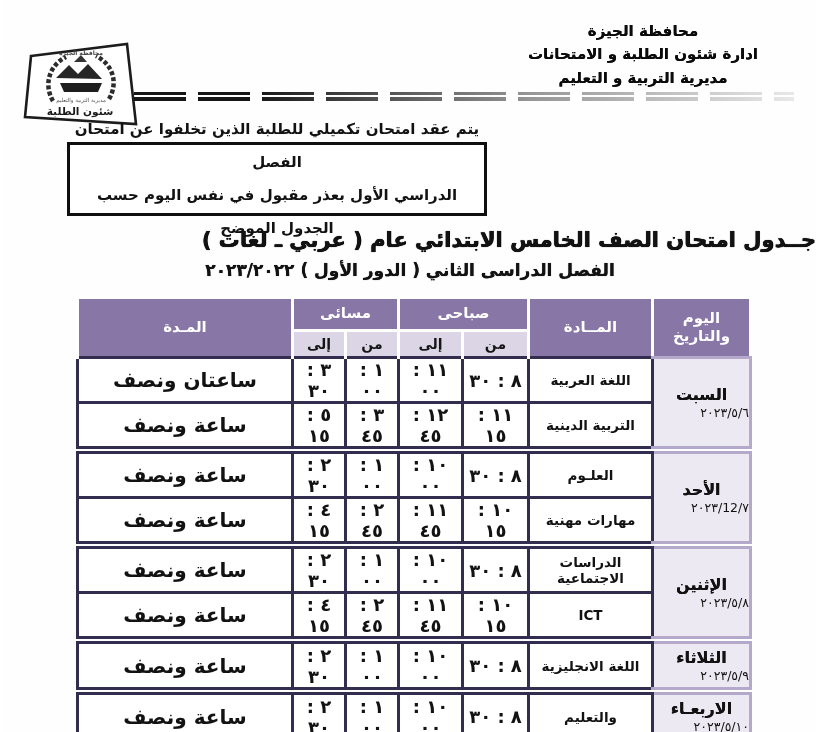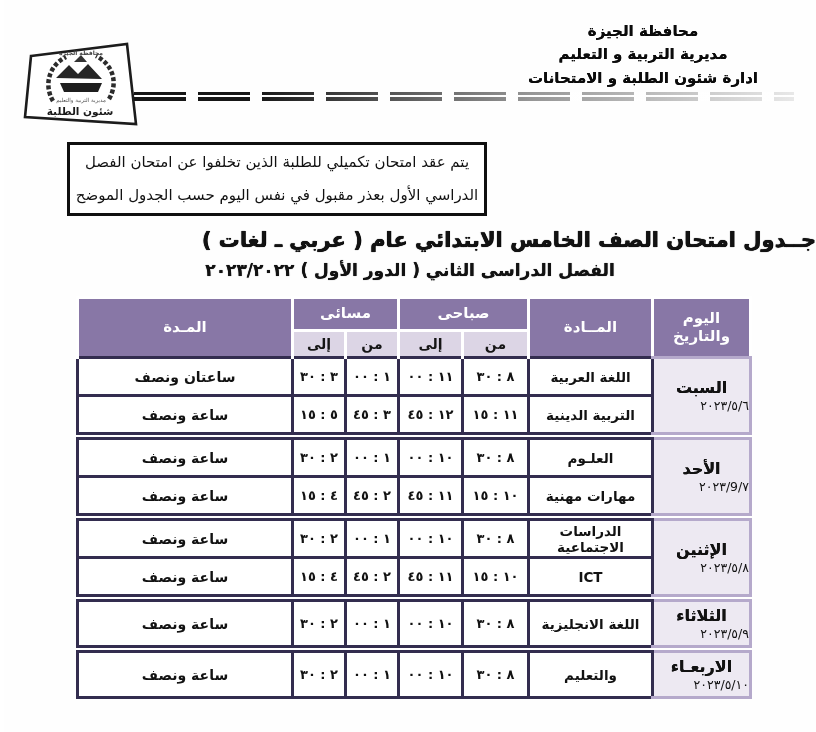--- a/index.html
+++ b/index.html
@@ -22,21 +22,21 @@
       -webkit-mask:repeating-linear-gradient(90deg,#000 0 52px, transparent 52px 64px);
       mask:repeating-linear-gradient(90deg,#000 0 52px, transparent 52px 64px); }
   .divider .fade { position:absolute; inset:0;
       background:linear-gradient(90deg, rgba(255,255,255,0) 0%, rgba(255,255,255,0) 18%,
                  rgba(255,255,255,.55) 60%, rgba(255,255,255,.9) 100%); }
 
   
   .notice { position:absolute; top:142px; left:63px; width:420px; height:74px;
             border:3px solid #0f0f0f; background:#fff; display:flex; flex-direction:column;
             justify-content:center; align-items:center; text-align:center;
-            font-size:15px; font-weight:normal; line-height:33px; }
+            font-size:15px; font-weight:bold; line-height:33px; }
 
   
   .title1 { position:absolute; top:228px; left:0; width:100%; text-align:right;
             font-size:21px; font-weight:bold; text-shadow:0 0 .9px #000, .5px 0 0 #000; }
   .title2 { position:absolute; top:260px; left:0; width:100%; text-align:center;
             font-size:17px; font-weight:bold; text-shadow:0 0 .7px #000; }
 
   
   .tbl-wrap { position:absolute; top:296px; left:75px; width:673px; }
   table.sched { width:673px; table-layout:fixed; border-collapse:collapse; }
@@ -46,38 +46,38 @@
   tr.h1 { height:33px; } tr.h2 { height:27px; }
   th.hp { background:#8877A6; color:#ffffff; border:3px solid #ffffff; border-bottom:none;
           font-size:15px; font-weight:bold; line-height:1.15; }
   th.hday { border-bottom:3px solid #B5A9CB; }
   th.hsub { background:#DCD5E5; color:#151515; border:3px solid #ffffff; border-bottom:none;
             font-size:14px; font-weight:bold; }
 
   
   td.c { border:3px solid #332D4F; background:#ffffff; font-weight:bold; }
   td.subj { font-size:13.5px; }
-  td.time { font-size:13px; direction:ltr; letter-spacing:1px; }
-  td.dur  { font-size:14px; }
+  td.time { font-size:18px; direction:ltr; letter-spacing:1px; }
+  td.dur  { font-size:20px; }
   td.day  { border:3px solid #B5A9CB; border-left:3px solid #332D4F; background:#EDE9F2; }
   td.day .dn { font-size:16px; font-weight:bold; line-height:1.25; text-shadow:0 0 .6px #000; }
   td.day .dd { font-size:12.5px; font-weight:normal; letter-spacing:.5px;text-align:right; }
   tr.r { height:38px; }
   tr.single { height:46px; }
   tbody.spacer td { border:none; height:5px; background:#ffffff; }
 </style>
 </head>
 <body>
 
 <div class="page">
 
   <div class="org">
     <div>محافظة الجيزة</div>
+    <div>ادارة شئون الطلبة و الامتحانات</div>
     <div>مديرية التربية و التعليم</div>
-    <div>ادارة شئون الطلبة و الامتحانات</div>
   </div>
 
   <div class="stamp">
     <svg width="122" height="100" viewBox="0 0 122 100">
       <polygon points="9,18 105,6 114,86 3,79" fill="#ffffff" stroke="#1c1c1c" stroke-width="2.6"></polygon>
       <path d="M31,63 C22,48 26,28 44,19" fill="none" stroke="#2c2c2c" stroke-width="4.5" stroke-dasharray="4 2.2"></path>
       <path d="M87,61 C96,46 92,27 74,18" fill="none" stroke="#2c2c2c" stroke-width="4.5" stroke-dasharray="4 2.2"></path>
       <path d="M34,40 L47,27 L56,36 L66,26 L80,41 Z" fill="#262626"></path>
       <path d="M38,45 h42 l-4,9 h-34 Z" fill="#1e1e1e"></path>
       <path d="M52,24 l7,-7 l6,7 Z" fill="#333333"></path>
@@ -155,21 +155,21 @@
       <tbody class="spacer">
           <tr>
             <td colspan="7"></td>
           </tr>
         </tbody>
 
       <tbody>
         <tr class="r">
           <td class="day" rowspan="2">
             <div class="dn">الأحد</div>
-            <div class="dd"><span dir="ltr">٢٠٢٣/9/٧</span></div>
+            <div class="dd"><span dir="ltr">٢٠٢٣/12/٧</span></div>
           </td>
           <td class="c subj">العلـوم</td>
           <td class="c time">٨ : ٣٠</td>
           <td class="c time">١٠ : ٠٠</td>
           <td class="c time">١ : ٠٠</td>
           <td class="c time">٢ : ٣٠</td>
           <td class="c dur">ساعة ونصف</td>
         </tr>
         <tr class="r">
           <td class="c subj">مهارات مهنية</td>

